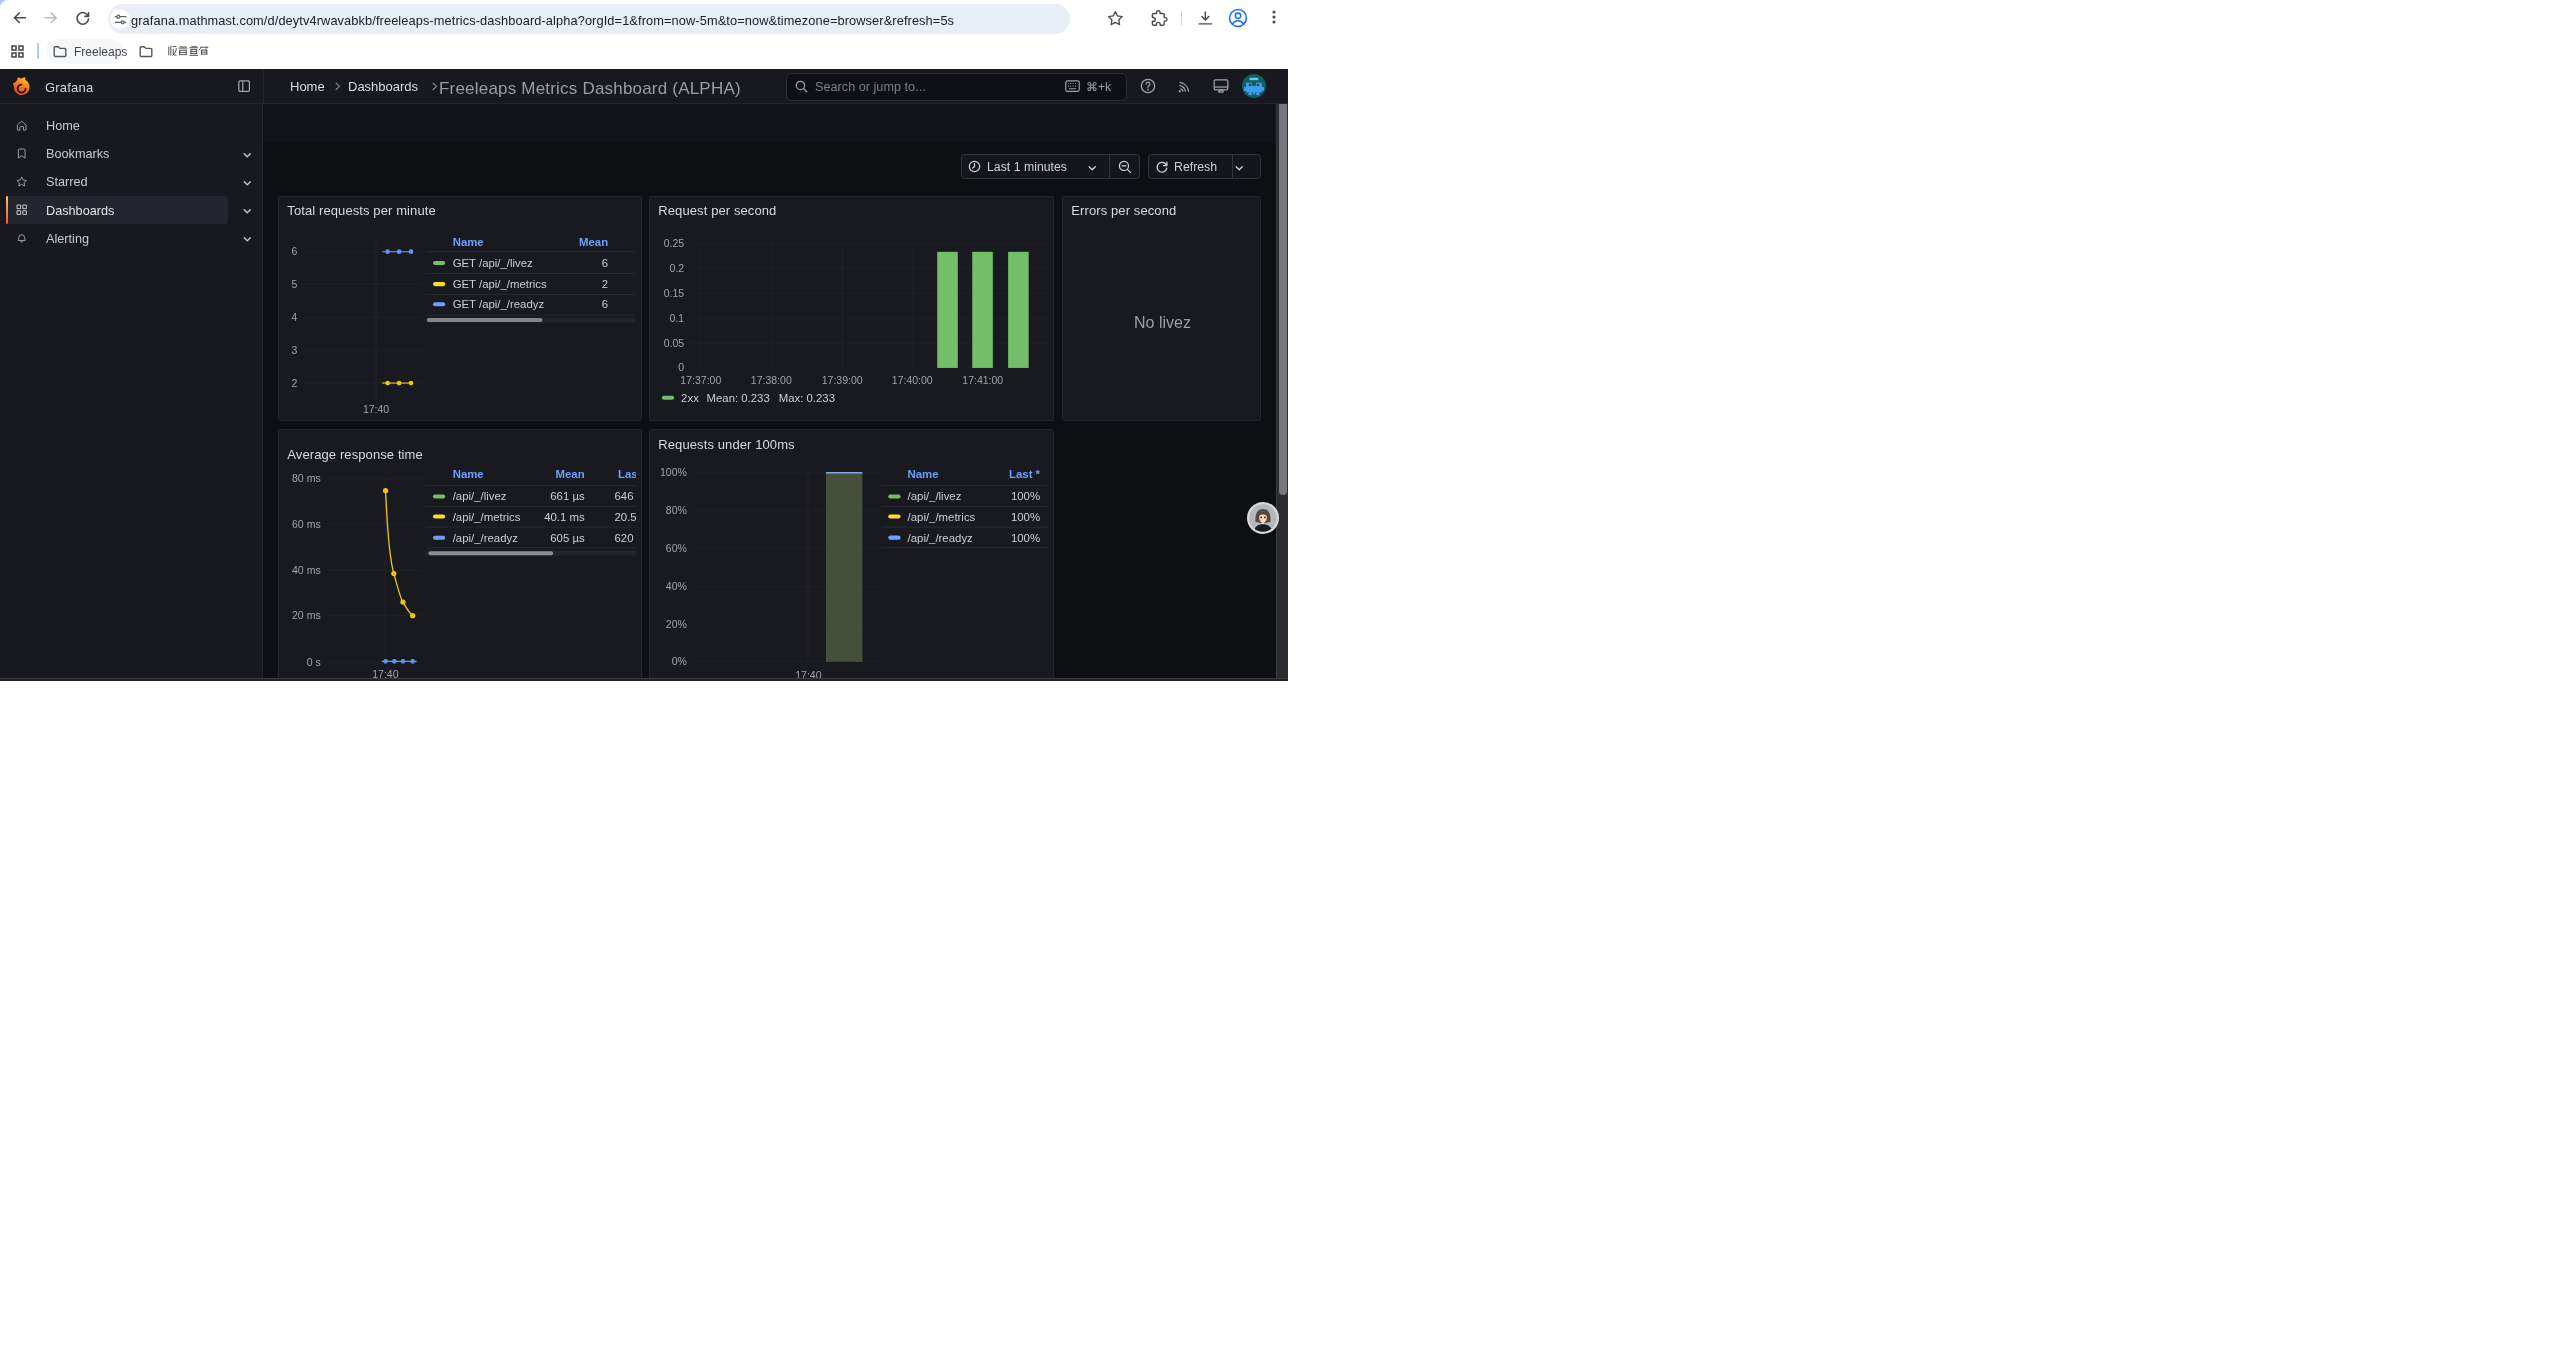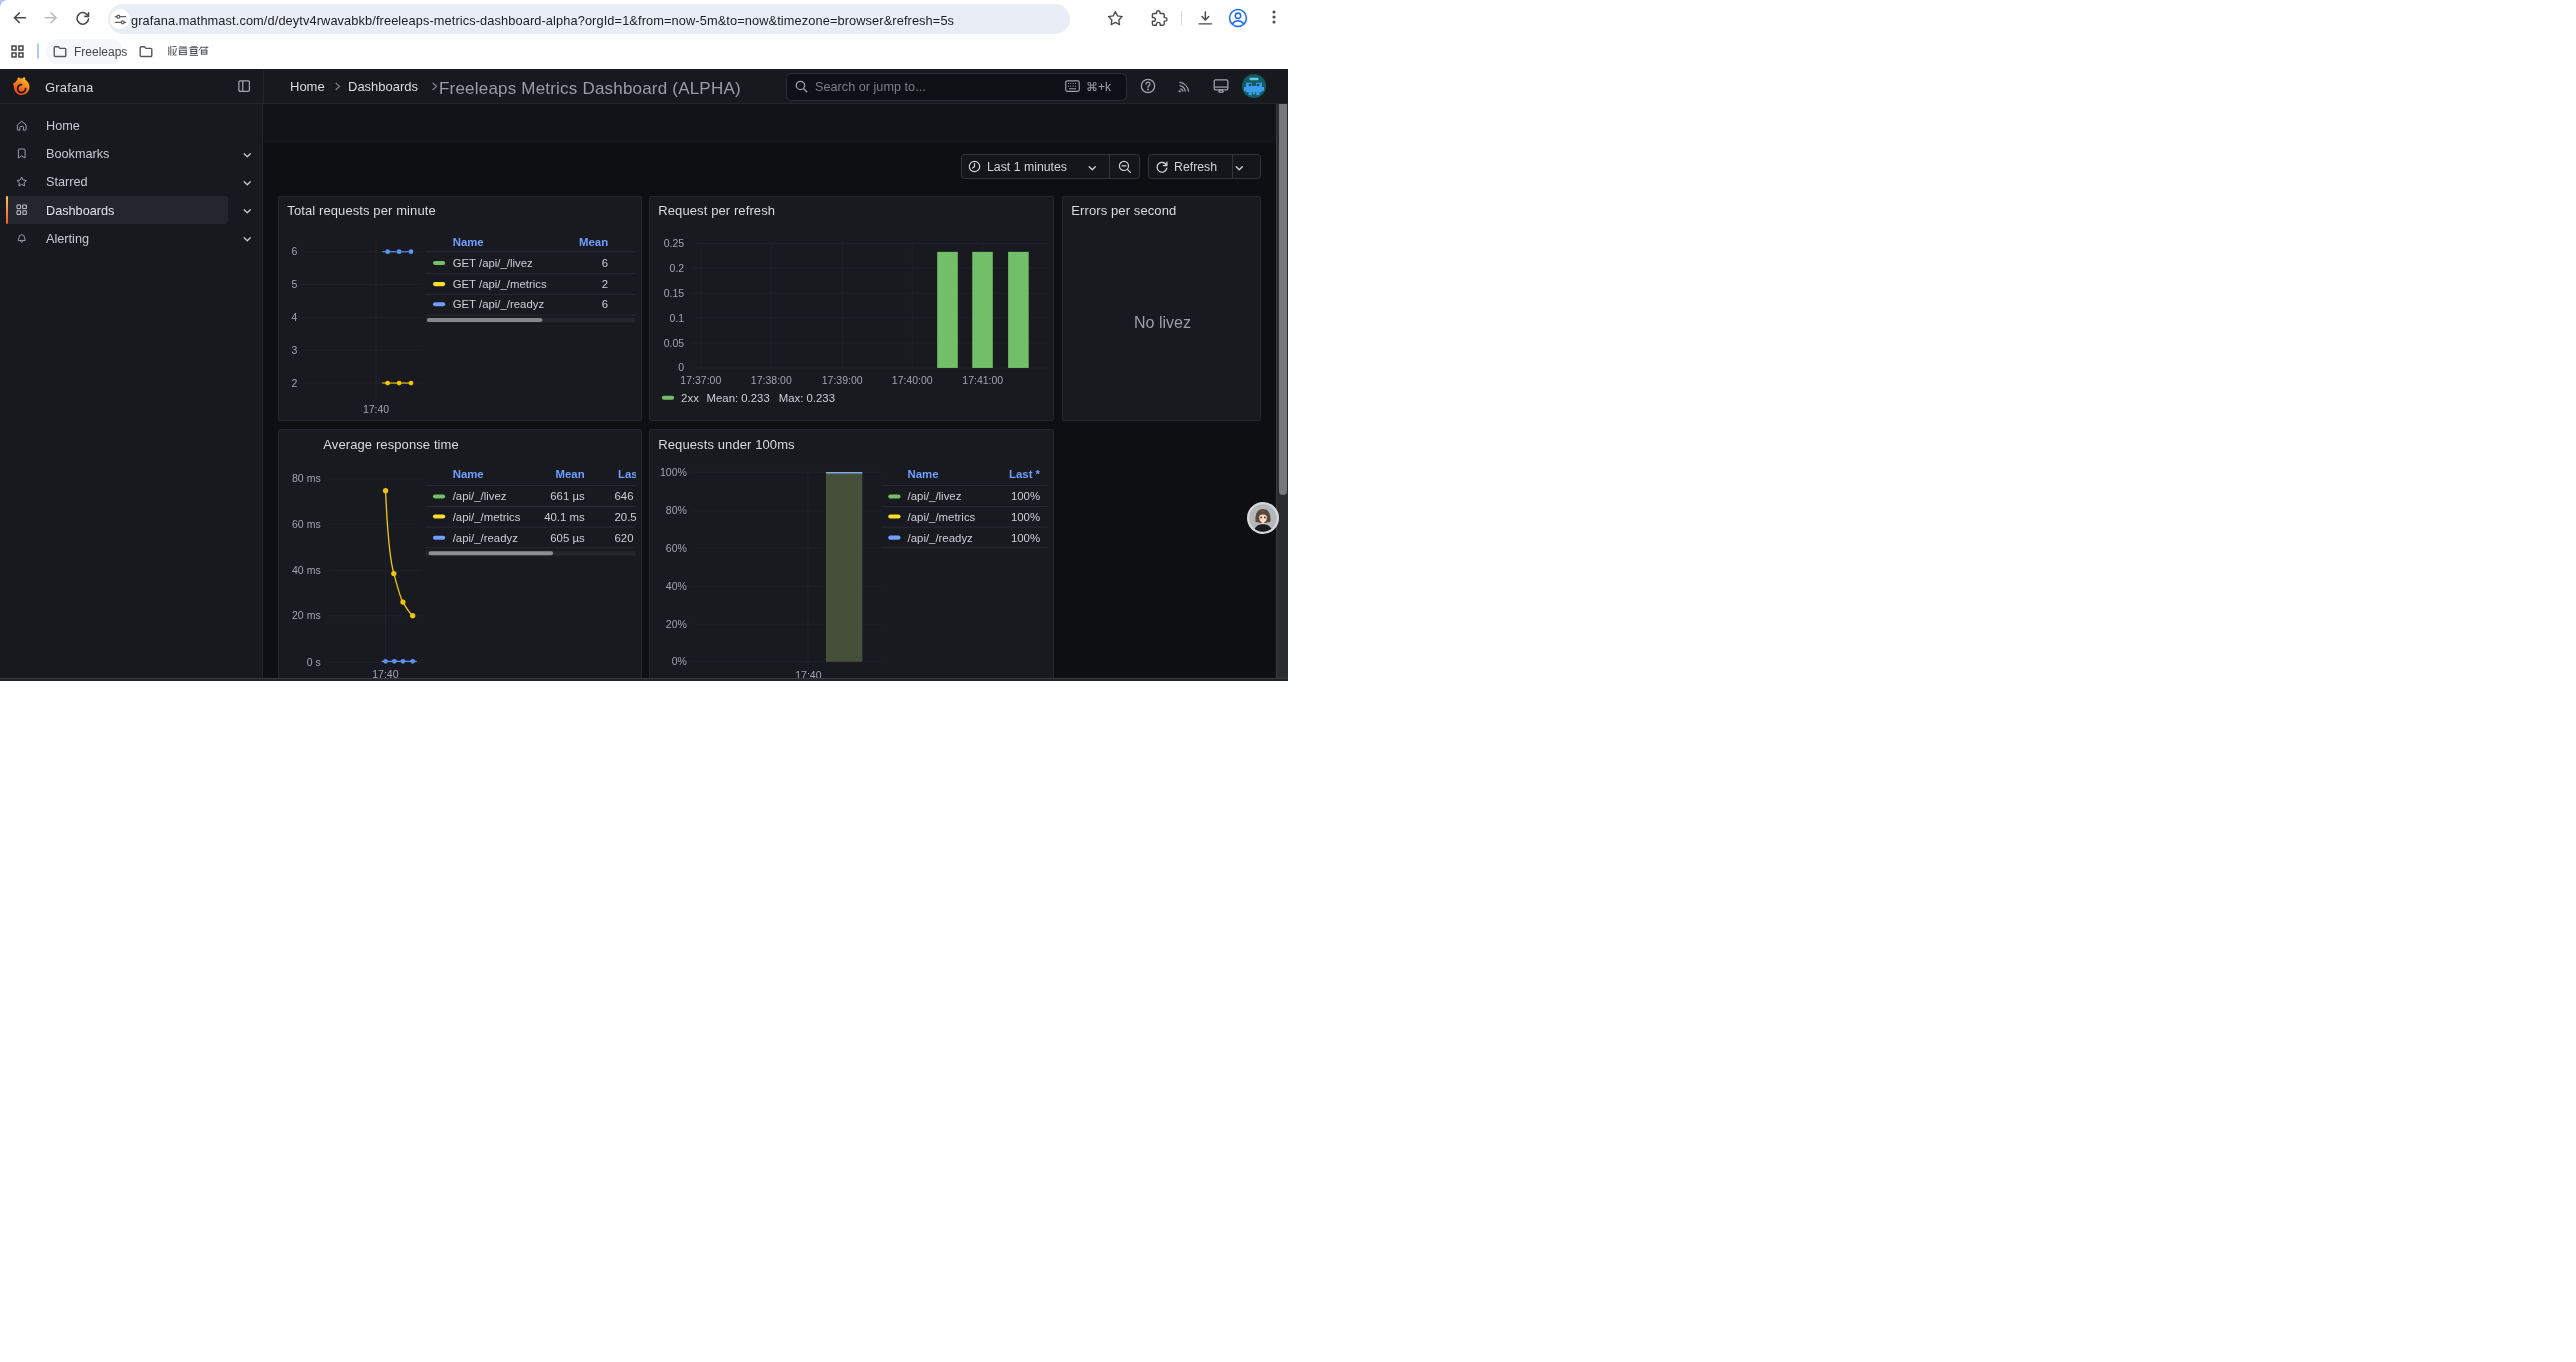--- a/index.html
+++ b/index.html
@@ -177,21 +177,21 @@
             <text x="375.5" y="104" text-anchor="end">2</text>
           <text x="198" y="127">GET /api/_/readyz</text>
             <text x="375.5" y="127" text-anchor="end">6</text>
         </g>
         <rect x="167" y="137.8" width="239.5" height="5.5" fill="#24252a"></rect>
         <rect x="168.5" y="138.3" width="132" height="4.5" rx="2.2" fill="#85868a"></rect>
       </svg>
     </div>
 
     <div class="panel" style="left:649px;top:127px;width:405px;height:225px;">
-      <div class="ptitle">Request per refresh</div>
+      <div class="ptitle">Request per second</div>
       <svg class="abs" style="left:0;top:0" width="405" height="218" viewBox="0 0 461.5 249">
         <g stroke="#212228">
           <path d="M46.5 53H454.5 M46.5 81.45H454.5 M46.5 109.9H454.5 M46.5 138.35H454.5 M46.5 166.8H454.5 M46.5 195.25H454.5"></path>
           <path d="M57.5 53V195.25 M138 53V195.25 M219 53V195.25 M299 53V195.25 M379.5 53V195.25"></path>
         </g>
         <g class="ax" text-anchor="end">
           <text x="38.5" y="57">0.25</text>
             <text x="38.5" y="85.5">0.2</text>
             <text x="38.5" y="114">0.15</text>
           <text x="38.5" y="142.4">0.1</text>
@@ -218,21 +218,21 @@
         </g>
       </svg>
     </div>
 
     <div class="panel" style="left:1062px;top:127px;width:199px;height:225px;">
       <div class="ptitle">Errors per second</div>
       <div class="txt" style="left:71px;top:117px;font-size:16px;color:#9d9ea6;">No livez</div>
     </div>
 
     <div class="panel" style="left:278px;top:360px;width:364px;height:252px;">
-      <div class="ptitle" style="top:7px;margin-left:36px;">Average response time</div>
+      <div class="ptitle" style="top:17px;">Average response time</div>
       <svg class="abs" style="left:0;top:-5.7px" width="357" height="258" viewBox="0 0 407 294">
         <g stroke="#212228">
           <path d="M56.5 62.5H163 M56.5 114H163 M56.5 167H163 M56.5 218.5H163 M56.5 271.5H163"></path>
         </g>
         <path d="M121.3 62.5 V271.5" stroke="#24252c"></path>
         <g class="ax" text-anchor="end">
           <text x="47.5" y="66.5">80 ms</text>
             <text x="47.5" y="118">60 ms</text>
             <text x="47.5" y="171">40 ms</text>
           <text x="47.5" y="222.5">20 ms</text>

